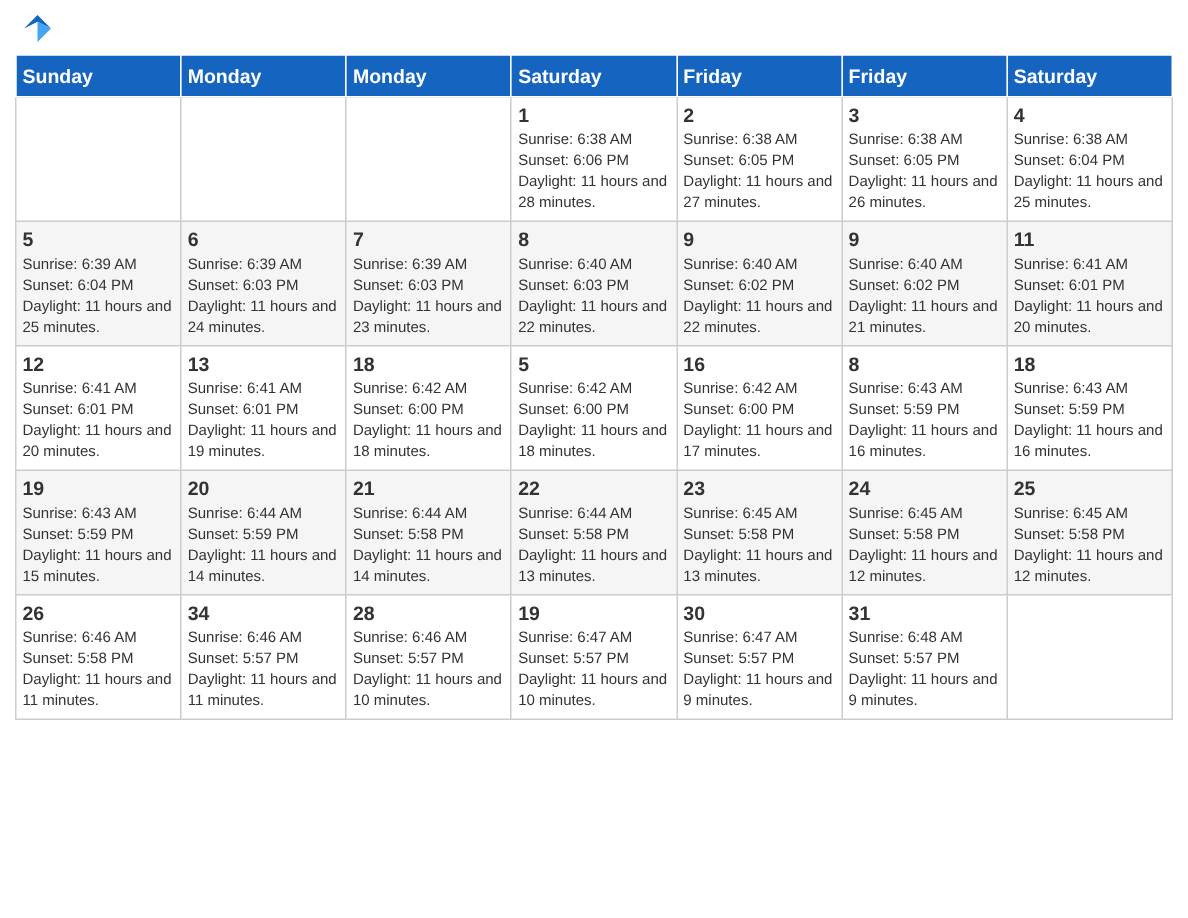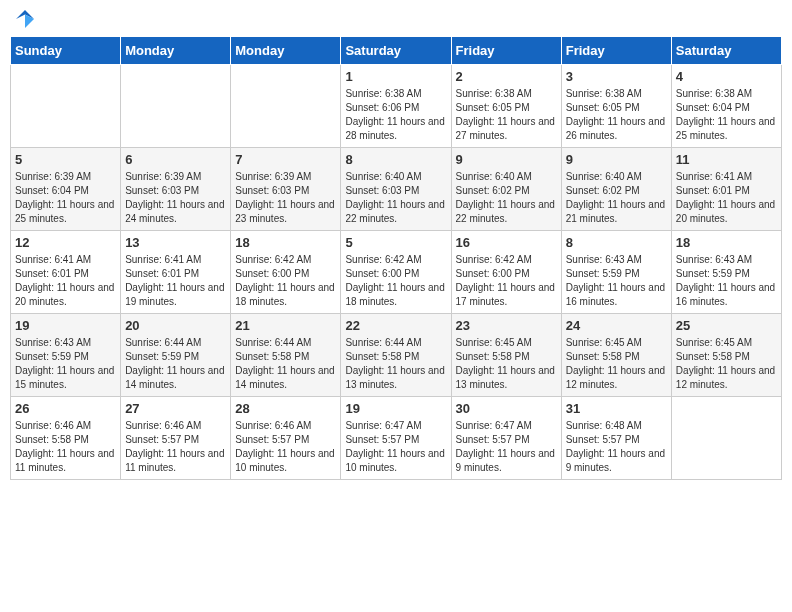--- a/index.html
+++ b/index.html
@@ -238,21 +238,21 @@
           <div class="day-number">25</div>
           <div class="day-info">Sunrise: 6:45 AM<br>Sunset: 5:58 PM<br>Daylight: 11 hours and 12 minutes.</div>
         </td>
       </tr>
       <tr>
         <td>
           <div class="day-number">26</div>
           <div class="day-info">Sunrise: 6:46 AM<br>Sunset: 5:58 PM<br>Daylight: 11 hours and 11 minutes.</div>
         </td>
         <td>
-          <div class="day-number">27</div>
+          <div class="day-number">34</div>
           <div class="day-info">Sunrise: 6:46 AM<br>Sunset: 5:57 PM<br>Daylight: 11 hours and 11 minutes.</div>
         </td>
         <td>
           <div class="day-number">28</div>
           <div class="day-info">Sunrise: 6:46 AM<br>Sunset: 5:57 PM<br>Daylight: 11 hours and 10 minutes.</div>
         </td>
         <td>
           <div class="day-number">19</div>
           <div class="day-info">Sunrise: 6:47 AM<br>Sunset: 5:57 PM<br>Daylight: 11 hours and 10 minutes.</div>
         </td>

